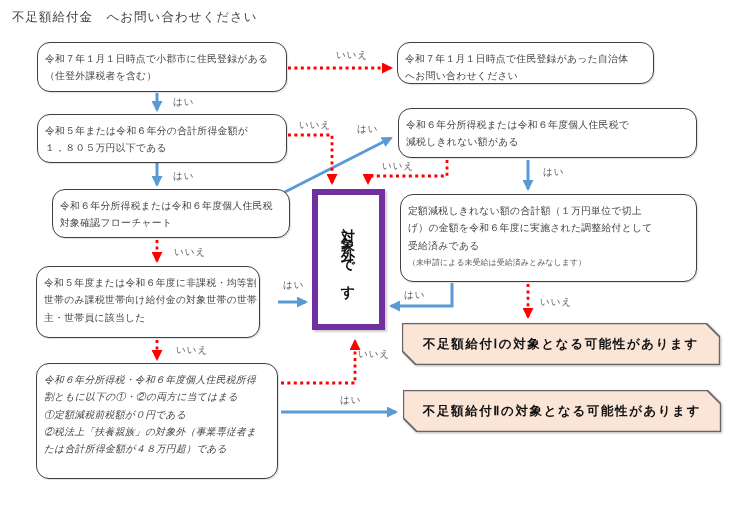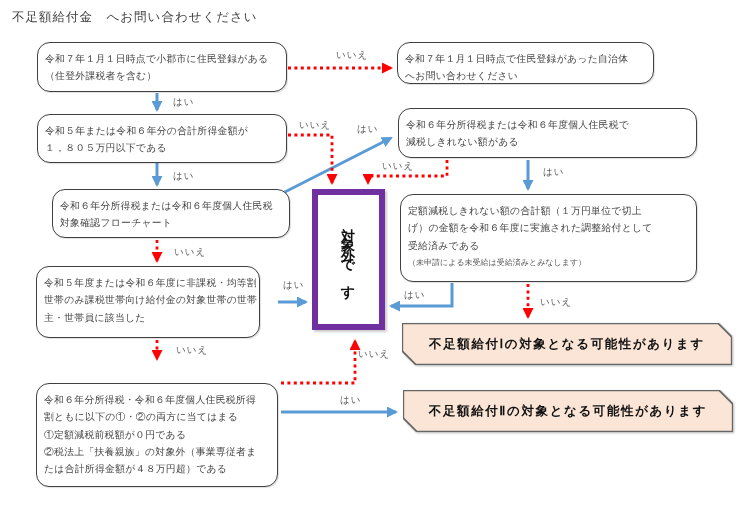--- a/index.html
+++ b/index.html
@@ -23,21 +23,20 @@
     background:#ffffff;border:6px solid #7030a0;box-shadow:1.5px 1.5px 2px rgba(0,0,0,0.2);
     display:flex;align-items:center;justify-content:center;
   }
   #node-excluded span{
     writing-mode:vertical-rl;text-orientation:upright;font-size:14px;font-weight:bold;
     color:#111111;letter-spacing:11px;line-height:1;
   }
   .result{
     position:absolute;width:318px;height:42px;
     filter:drop-shadow(1.5px 1.5px 1px rgba(0,0,0,0.3));
-    padding-left:12px;
   }
   .result .rim,.result .fill{
     position:absolute;
     clip-path:polygon(0 0,calc(100% - 13px) 0,100% 13px,100% 100%,13px 100%,0 calc(100% - 13px));
   }
   .result .rim{inset:0;background:#666666;}
   .result .fill{
     inset:1.2px;background:#fbe5d6;display:flex;align-items:center;justify-content:center;
     font-size:12.5px;font-weight:bold;color:#111111;letter-spacing:1.6px;white-space:pre;
   }
@@ -96,21 +95,21 @@
     <div>令和６年分所得税または令和６年度個人住民税</div>
     <div>対象確認フローチャート</div>
   </div>
 
   <div class="node" style="left:36px;top:266px;width:224px;height:72px;">
     <div>令和５年度または令和６年度に非課税・均等割</div>
     <div>世帯のみ課税世帯向け給付金の対象世帯の世帯</div>
     <div>主・世帯員に該当した</div>
   </div>
 
-  <div class="node" style="left:36px;top:383px;width:242px;height:104px;">
+  <div class="node" style="left:36px;top:363px;width:242px;height:116px;font-style:italic;">
     <div>令和６年分所得税・令和６年度個人住民税所得</div>
     <div>割ともに以下の①・②の両方に当てはまる</div>
     <div>①定額減税前税額が０円である</div>
     <div>②税法上「扶養親族」の対象外（事業専従者ま</div>
     <div>たは合計所得金額が４８万円超）である</div>
   </div>
 
   <div class="node" style="left:397px;top:42px;width:257px;height:42px;">
     <div>令和７年１月１日時点で住民登録があった自治体</div>
     <div>へお問い合わせください</div>

